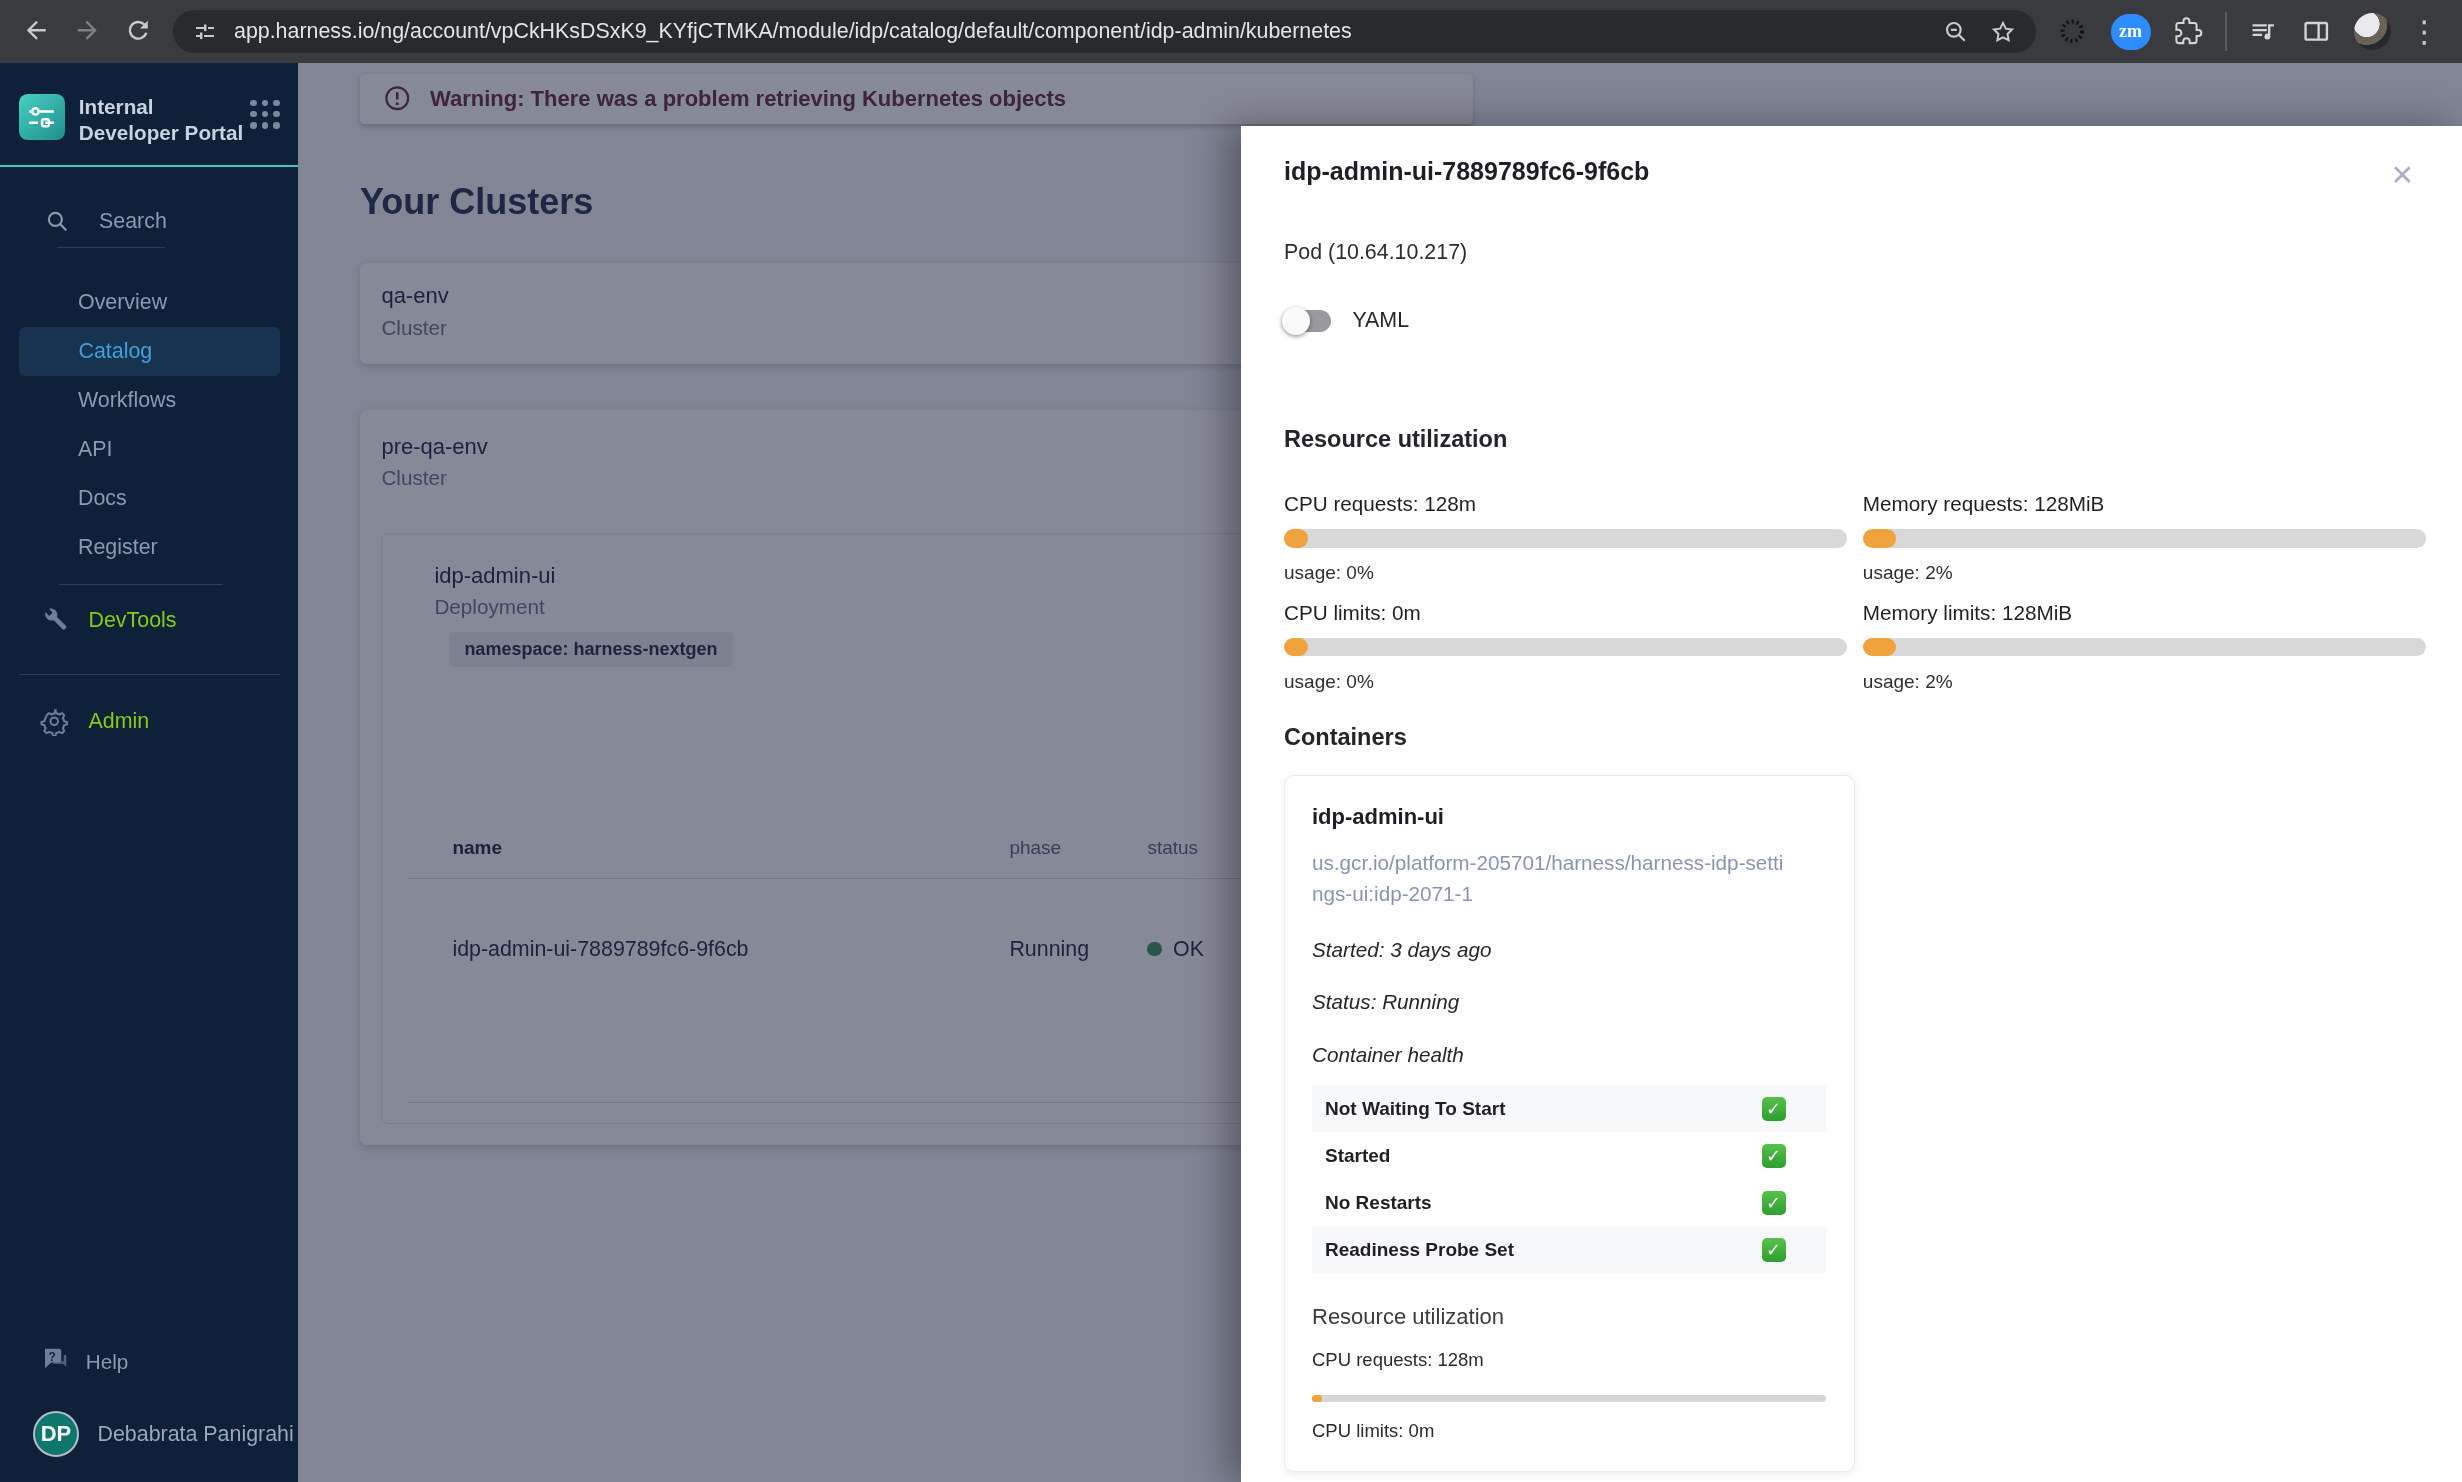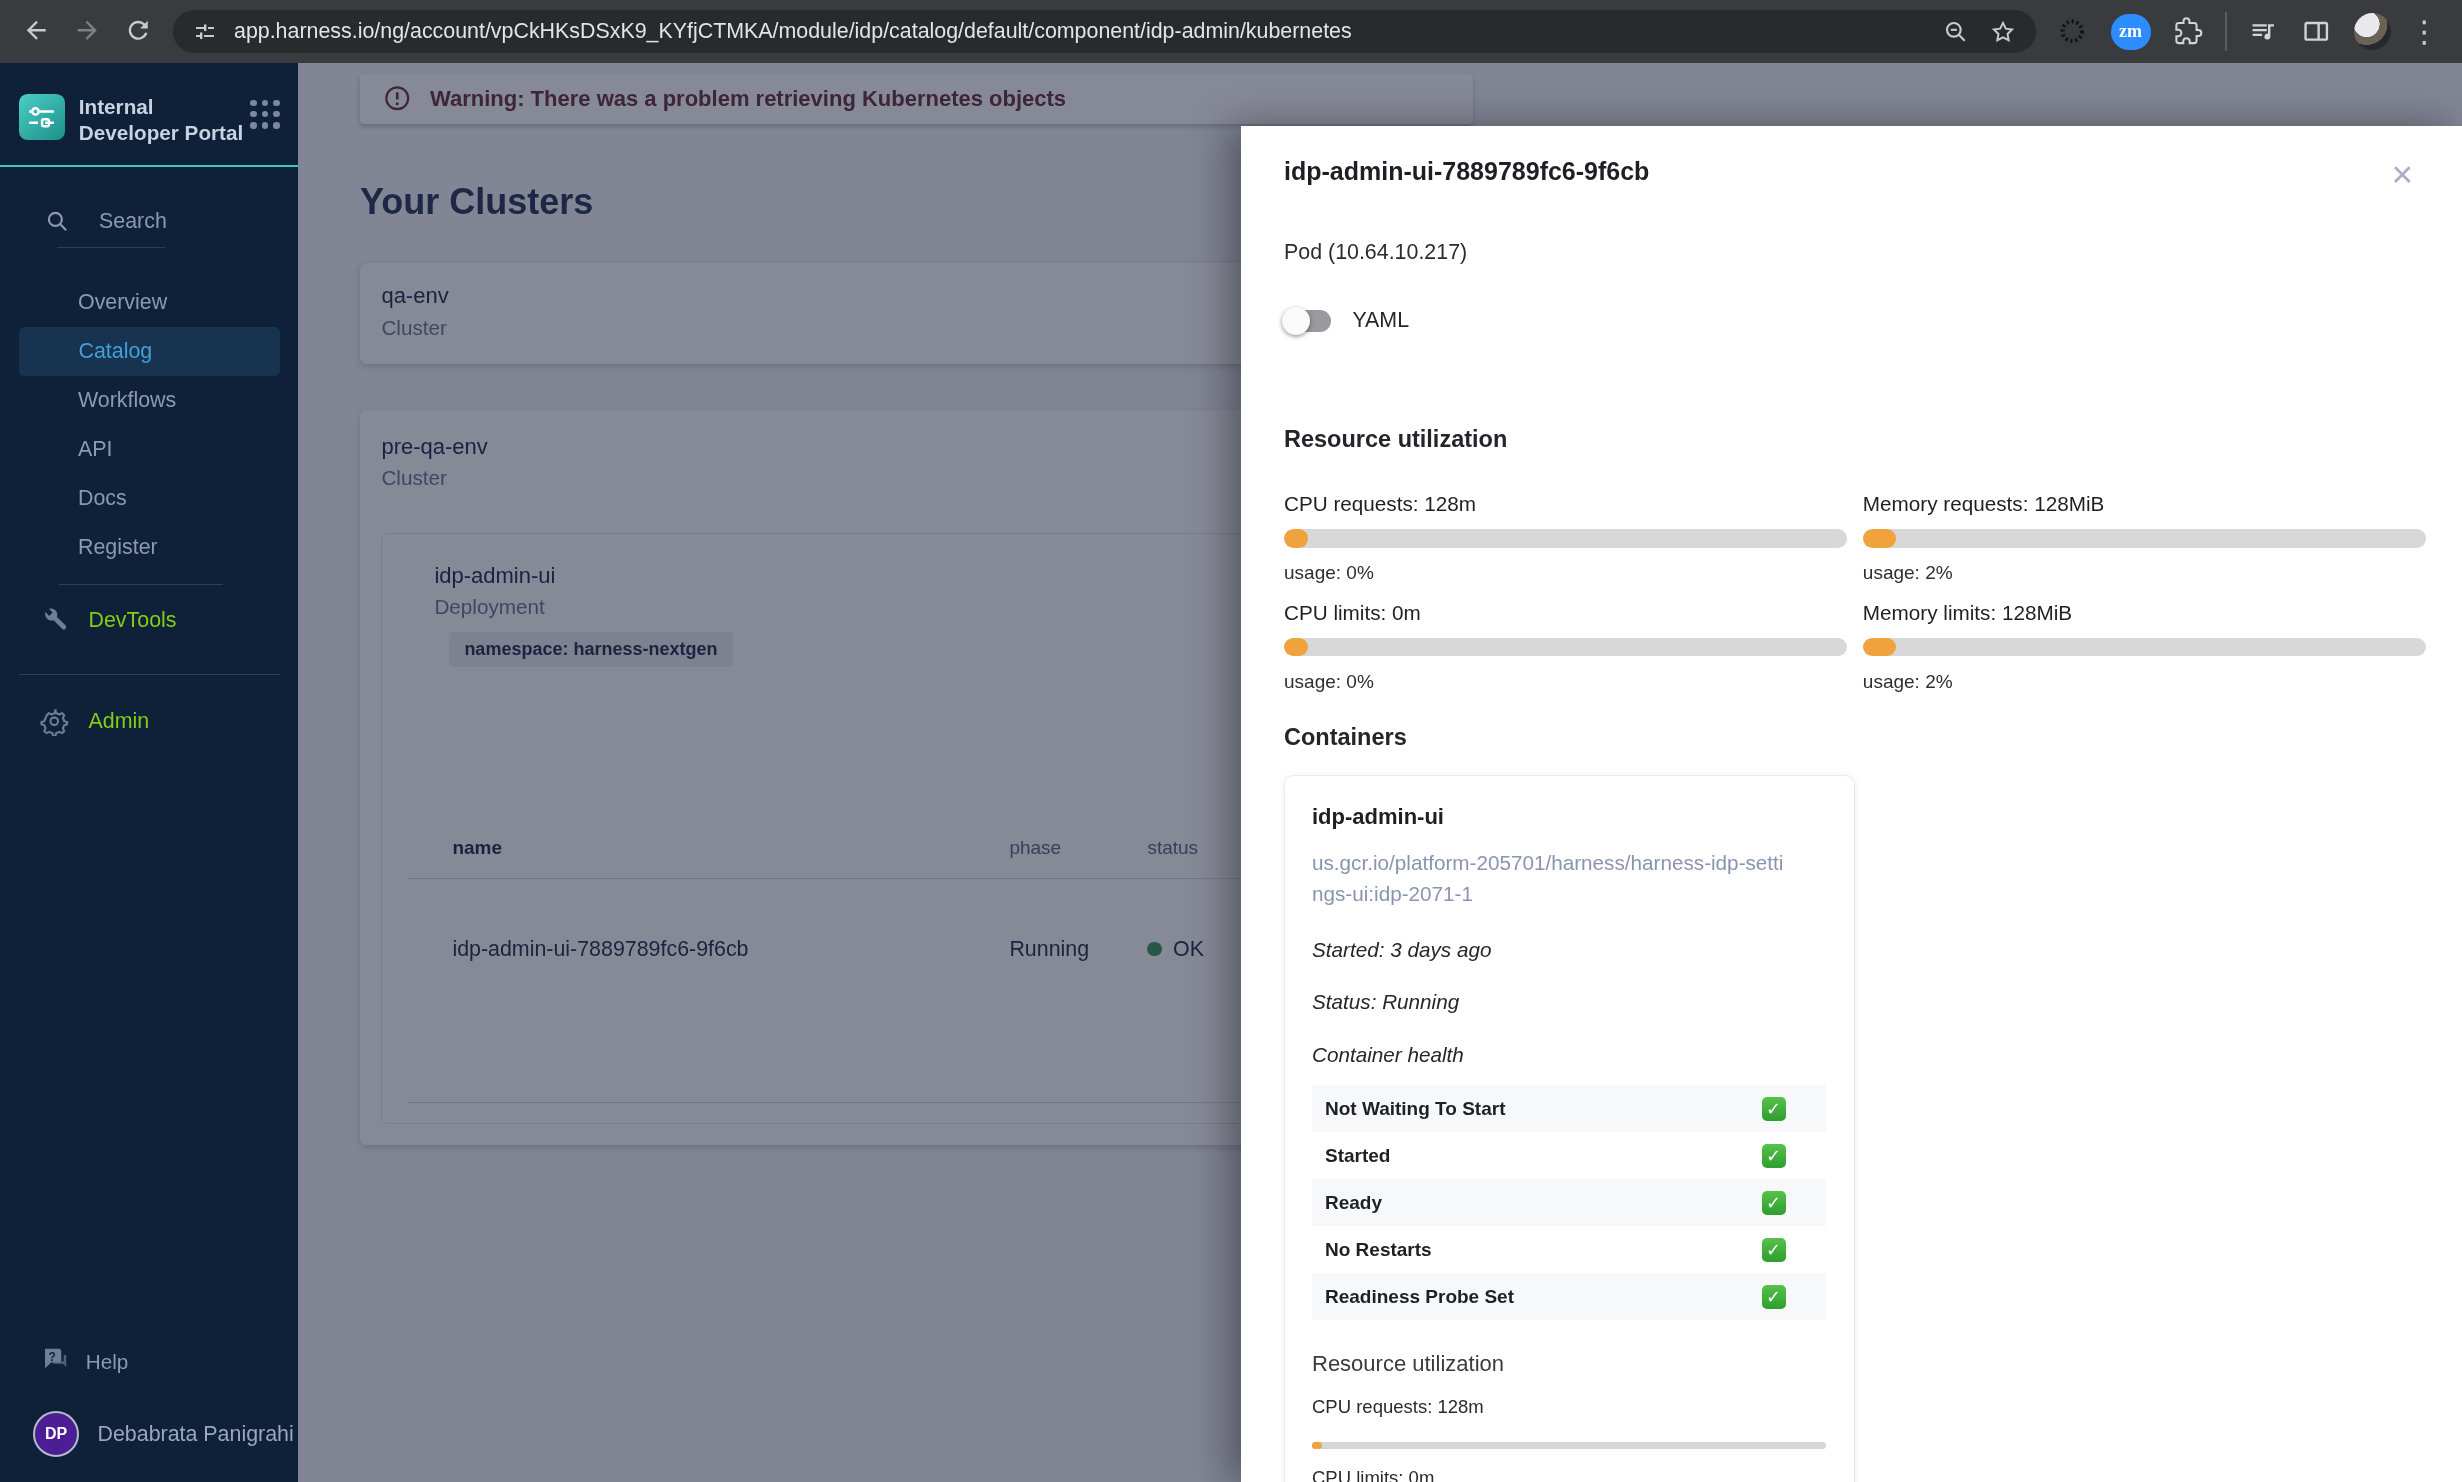--- a/index.html
+++ b/index.html
@@ -49,21 +49,21 @@
   .sec-div2 { height:0.7px; background:rgba(255,255,255,.14); margin:28.5px 18.5px 0 18.5px; }
   .tool-row { display:flex; align-items:center; height:50px; padding-left:40px; font-size:21.4px; color:#84cc16; }
   .tool-row.admin { margin-top:21.4px; }
   .tool-row svg, .tool-row .gear { width:28.5px; height:28.5px; color:#6f7e97; flex:0 0 auto; }
   .tool-row .lbl { margin-left:20px; }
   .side-bottom { margin-top:auto; padding-bottom:26px; }
   .help-row { display:flex; align-items:center; padding-left:40px; height:46px; font-size:20.7px; color:#8c99af; }
   .help-row svg { width:30px; height:30px; color:#6f7e97; }
   .help-row .lbl { margin-left:15.7px; }
   .user-row { display:flex; align-items:center; padding-left:33px; margin-top:26px; }
-  .avatar-dp { width:46px; height:46px; border-radius:50%; background:#4c1d95; border:2.9px solid #b4bcca; color:#fff; font-size:16px; font-weight:bold; display:flex; align-items:center; justify-content:center; flex:0 0 auto; }
+  .avatar-dp { width:46px; height:46px; border-radius:50%; background:#0f766e; border:2.9px solid #b4bcca; color:#fff; font-size:22px; font-weight:bold; display:flex; align-items:center; justify-content:center; flex:0 0 auto; }
   .user-name { margin-left:18.5px; font-size:21.4px; color:#9aa7bc; }
 
   
   .main { position:relative; flex:1; background:#f5f6fa; overflow:hidden; }
   .main-content { padding:11.4px 0 0 62px; }
   .alert { width:1113px; height:50px; background:#ffffff; border-radius:4.3px; display:flex; align-items:center; padding:0 23px; box-shadow:0 2.1px 5.7px rgba(40,50,80,.25); }
   .alert svg { width:28.5px; height:28.5px; color:#6e3642; flex:0 0 auto; }
   .alert-text { margin-left:18.5px; font-size:22px; font-weight:600; color:#6e3642; }
   .page-title { margin-top:57px; font-size:36px; font-weight:600; color:#2e3b5e; }
   .card { background:#fff; border-radius:7.1px; box-shadow:0 2.1px 7.1px rgba(30,40,70,.18); width:1141px; }
@@ -370,24 +370,20 @@
 
         <div class="health-table">
           <div class="h-row shade">
             <span>Not Waiting To Start</span>
             <span class="check"></span>
           </div>
           <div class="h-row">
             <span>Started</span>
             <span class="check"></span>
           </div>
-          <div class="h-row shade">
-            <span>Ready</span>
-            <span class="check"></span>
-          </div>
           <div class="h-row">
             <span>No Restarts</span>
             <span class="check"></span>
           </div>
           <div class="h-row shade">
             <span>Readiness Probe Set</span>
             <span class="check"></span>
           </div>
         </div>
 

